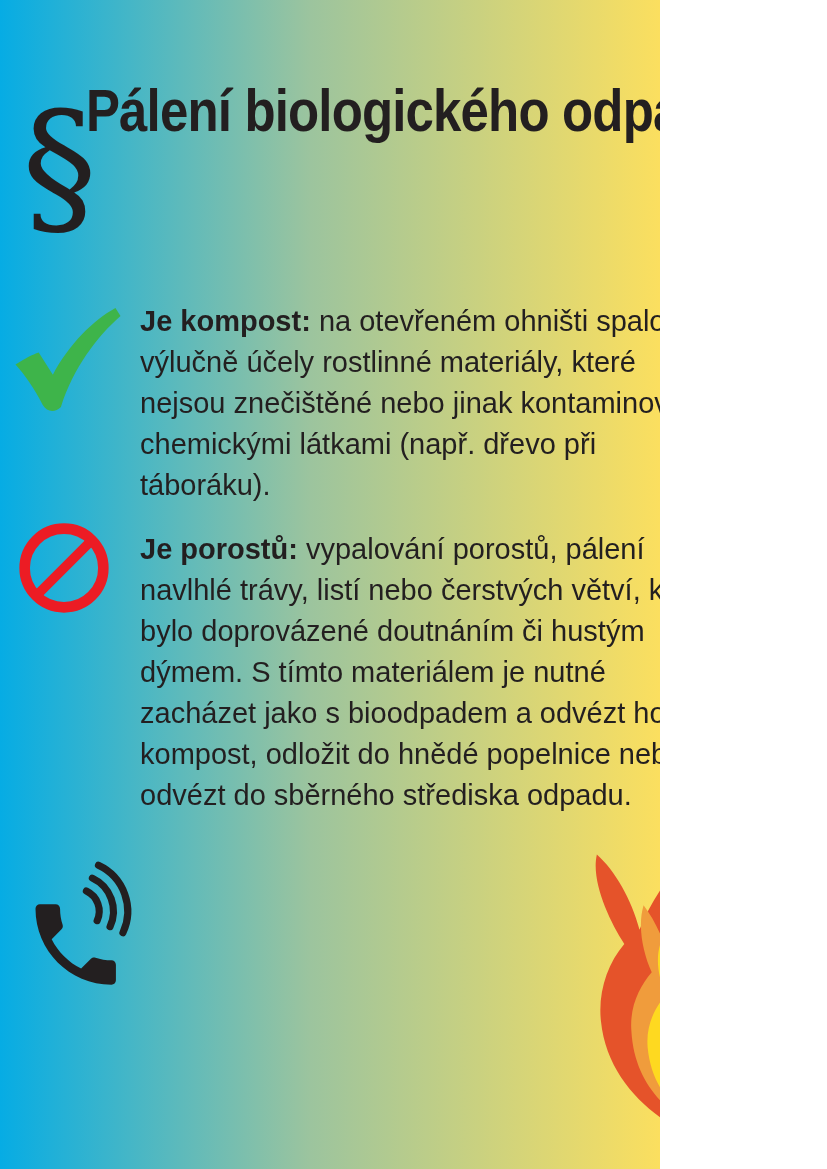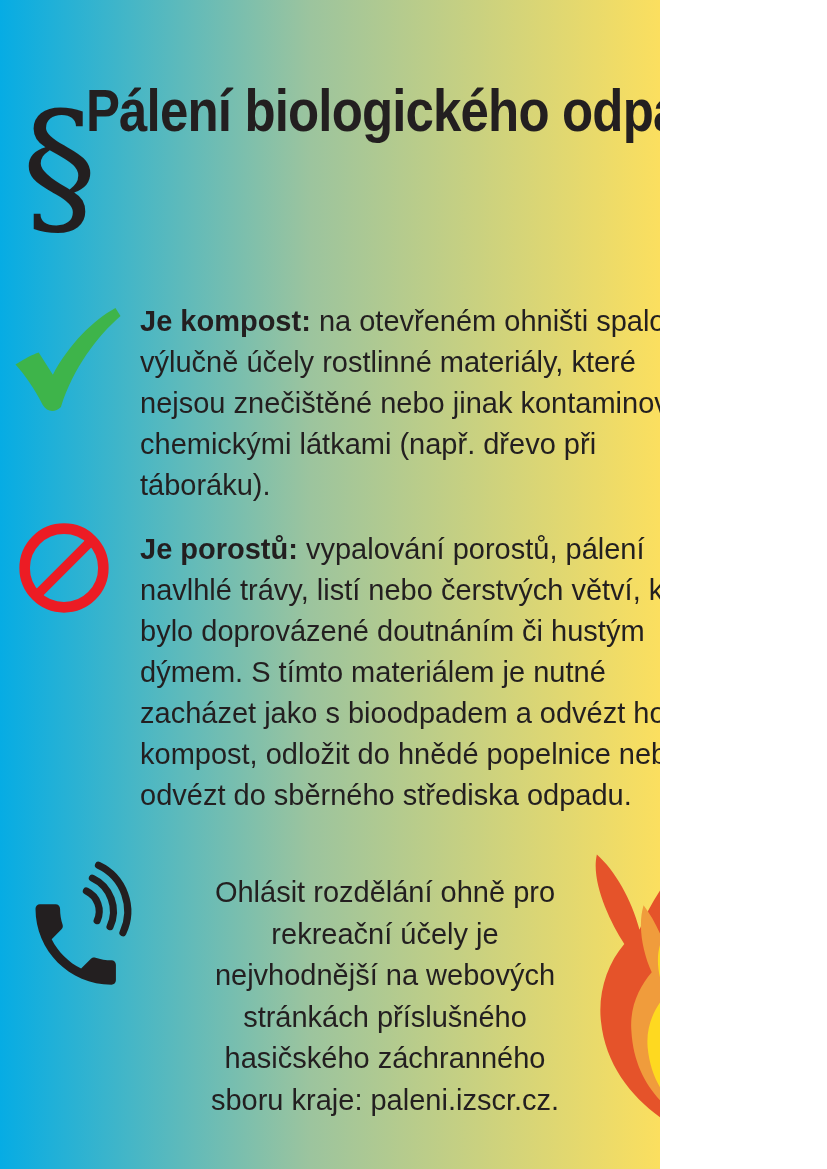--- a/index.html
+++ b/index.html
@@ -96,26 +96,20 @@
 
   <svg class="icon-box phone-icon" width="132" height="138" viewBox="0 0 130 135" aria-hidden="true">
     <g transform="translate(6,30) scale(4.4)">
       <path class="phone-fill" d="M6.62,10.79c1.44,2.83,3.76,5.14,6.59,6.59l2.2-2.2c0.27-0.27,0.67-0.36,1.02-0.24c1.12,0.37,2.33,0.57,3.57,0.57 c0.55,0,1,0.45,1,1V20c0,0.55-0.45,1-1,1c-9.39,0-17-7.61-17-17c0-0.55,0.45-1,1-1h3.5c0.55,0,1,0.45,1,1c0,1.25,0.2,2.45,0.57,3.57 c0.11,0.35,0.03,0.74-0.25,1.02L6.62,10.79z"></path>
     </g>
     <path class="phone-arc" stroke-width="7" d="M69.3 30.1 A22 22 0 0 1 79.9 59.3"></path>
     <path class="phone-arc" stroke-width="7" d="M75.2 17.4 A36 36 0 0 1 92.6 65.2"></path>
     <path class="phone-arc" stroke-width="7" d="M81.2 4.7 A50 50 0 0 1 105.3 71.2"></path>
   </svg>
 
-  <div class="body-text reporting-block">Ohlásit rozdělání ohně pro
-rekreační účely je
-nejvhodnější na webových
-stránkách příslušného
-hasičského záchranného
-sboru kraje: paleni.izscr.cz.</div>
 
   <svg class="icon-box flame-icon" width="250" height="325" viewBox="0 0 245 320" aria-hidden="true">
     <path class="flame-outer" d="M117 312 C75 293 28 256 22 196 C19 168 28 140 45 120 C30 97 12 58 18 32 C36 48 52 76 60 106 C74 70 104 32 133 4 C141 42 158 92 167 127 C179 109 195 93 209 84 C220 113 231 152 232 183 C234 238 178 287 117 312 Z"></path>
     <path class="flame-mid" d="M122 303 C88 288 55 258 52 206 C50 182 60 162 72 148 C63 128 58 102 64 82 C76 98 86 120 90 140 C102 104 122 58 140 30 C150 72 162 114 166 142 C176 126 188 114 198 107 C206 134 210 166 208 192 C204 247 168 287 122 303 Z"></path>
     <path class="flame-yellow" d="M124 300 C98 288 72 264 68 222 C66 199 76 182 86 170 C78 152 75 132 82 116 C92 130 99 148 102 164 C112 140 132 114 149 98 C155 128 161 156 162 178 C170 166 179 156 188 150 C194 178 196 206 192 228 C186 266 156 289 124 300 Z"></path>
     <path class="flame-core" d="M131 291 C112 286 97 272 96 248 C95 231 101 217 108 206 C112 219 116 229 121 236 C127 217 135 201 142 193 C146 207 150 221 152 231 C156 222 162 213 168 208 C173 226 175 247 171 261 C165 280 150 291 131 291 Z"></path>
   </svg>
 
 </div>
 

